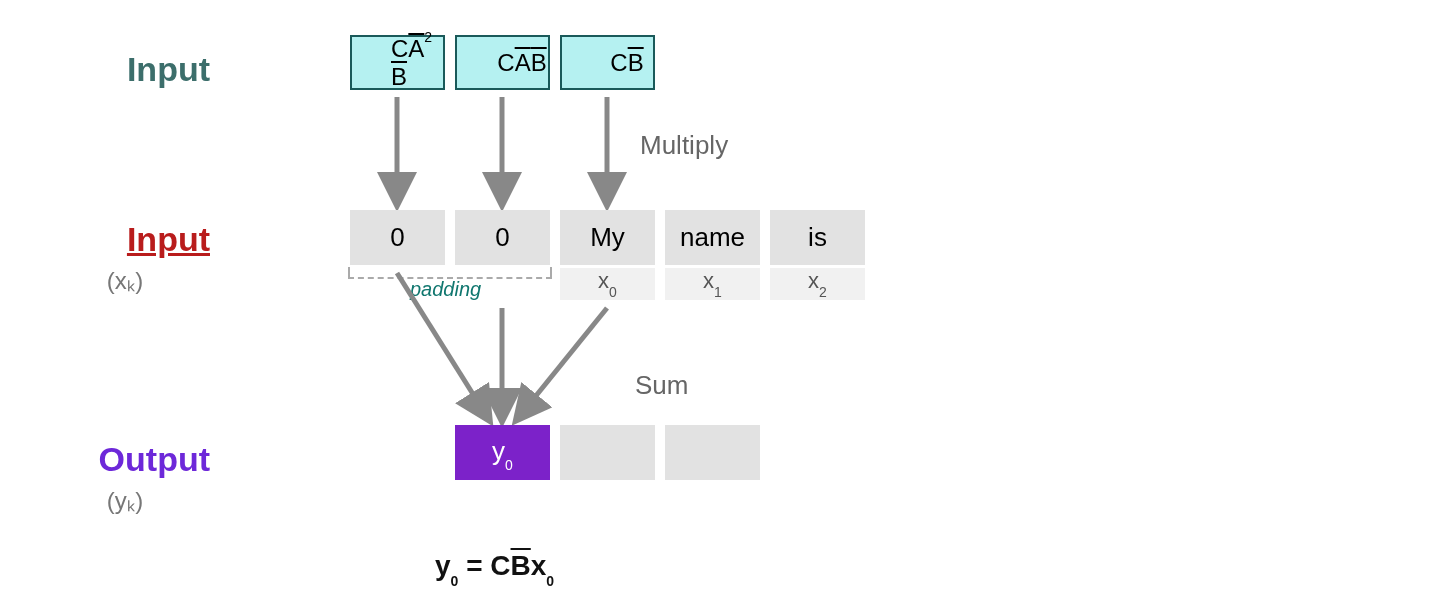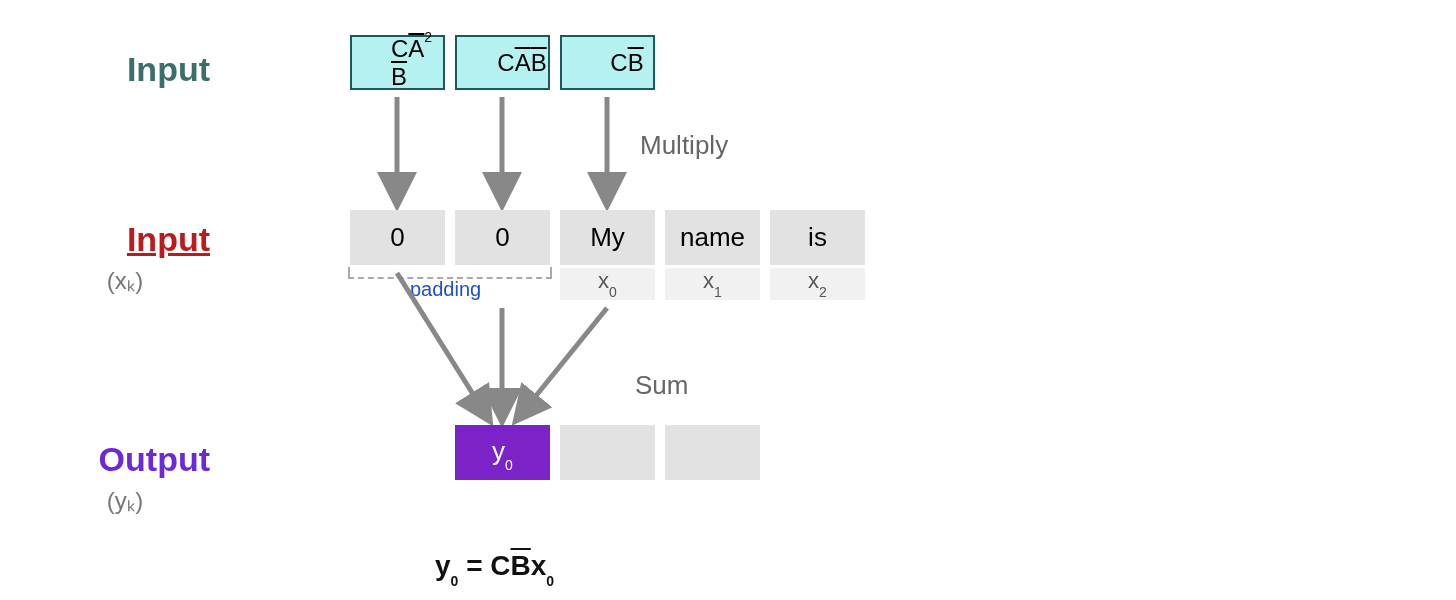--- a/index.html
+++ b/index.html
@@ -67,21 +67,21 @@
   .output-box.active { background: #7c22c9; color: #fff; }
 
   .padding-rect {
     position: absolute;
     border: 2px dashed #aaa;
     border-top: none;
     height: 12px;
   }
   .padding-text {
     position: absolute;
-    font-size: 20px; color: #1d4ed8;
+    font-size: 20px; color: #0f766e; font-style: italic;
   }
 
   .op-label {
     position: absolute;
     font-size: 26px; color: #666;
   }
 
   .equation {
     position: absolute;
     font-size: 28px; font-weight: 700;

